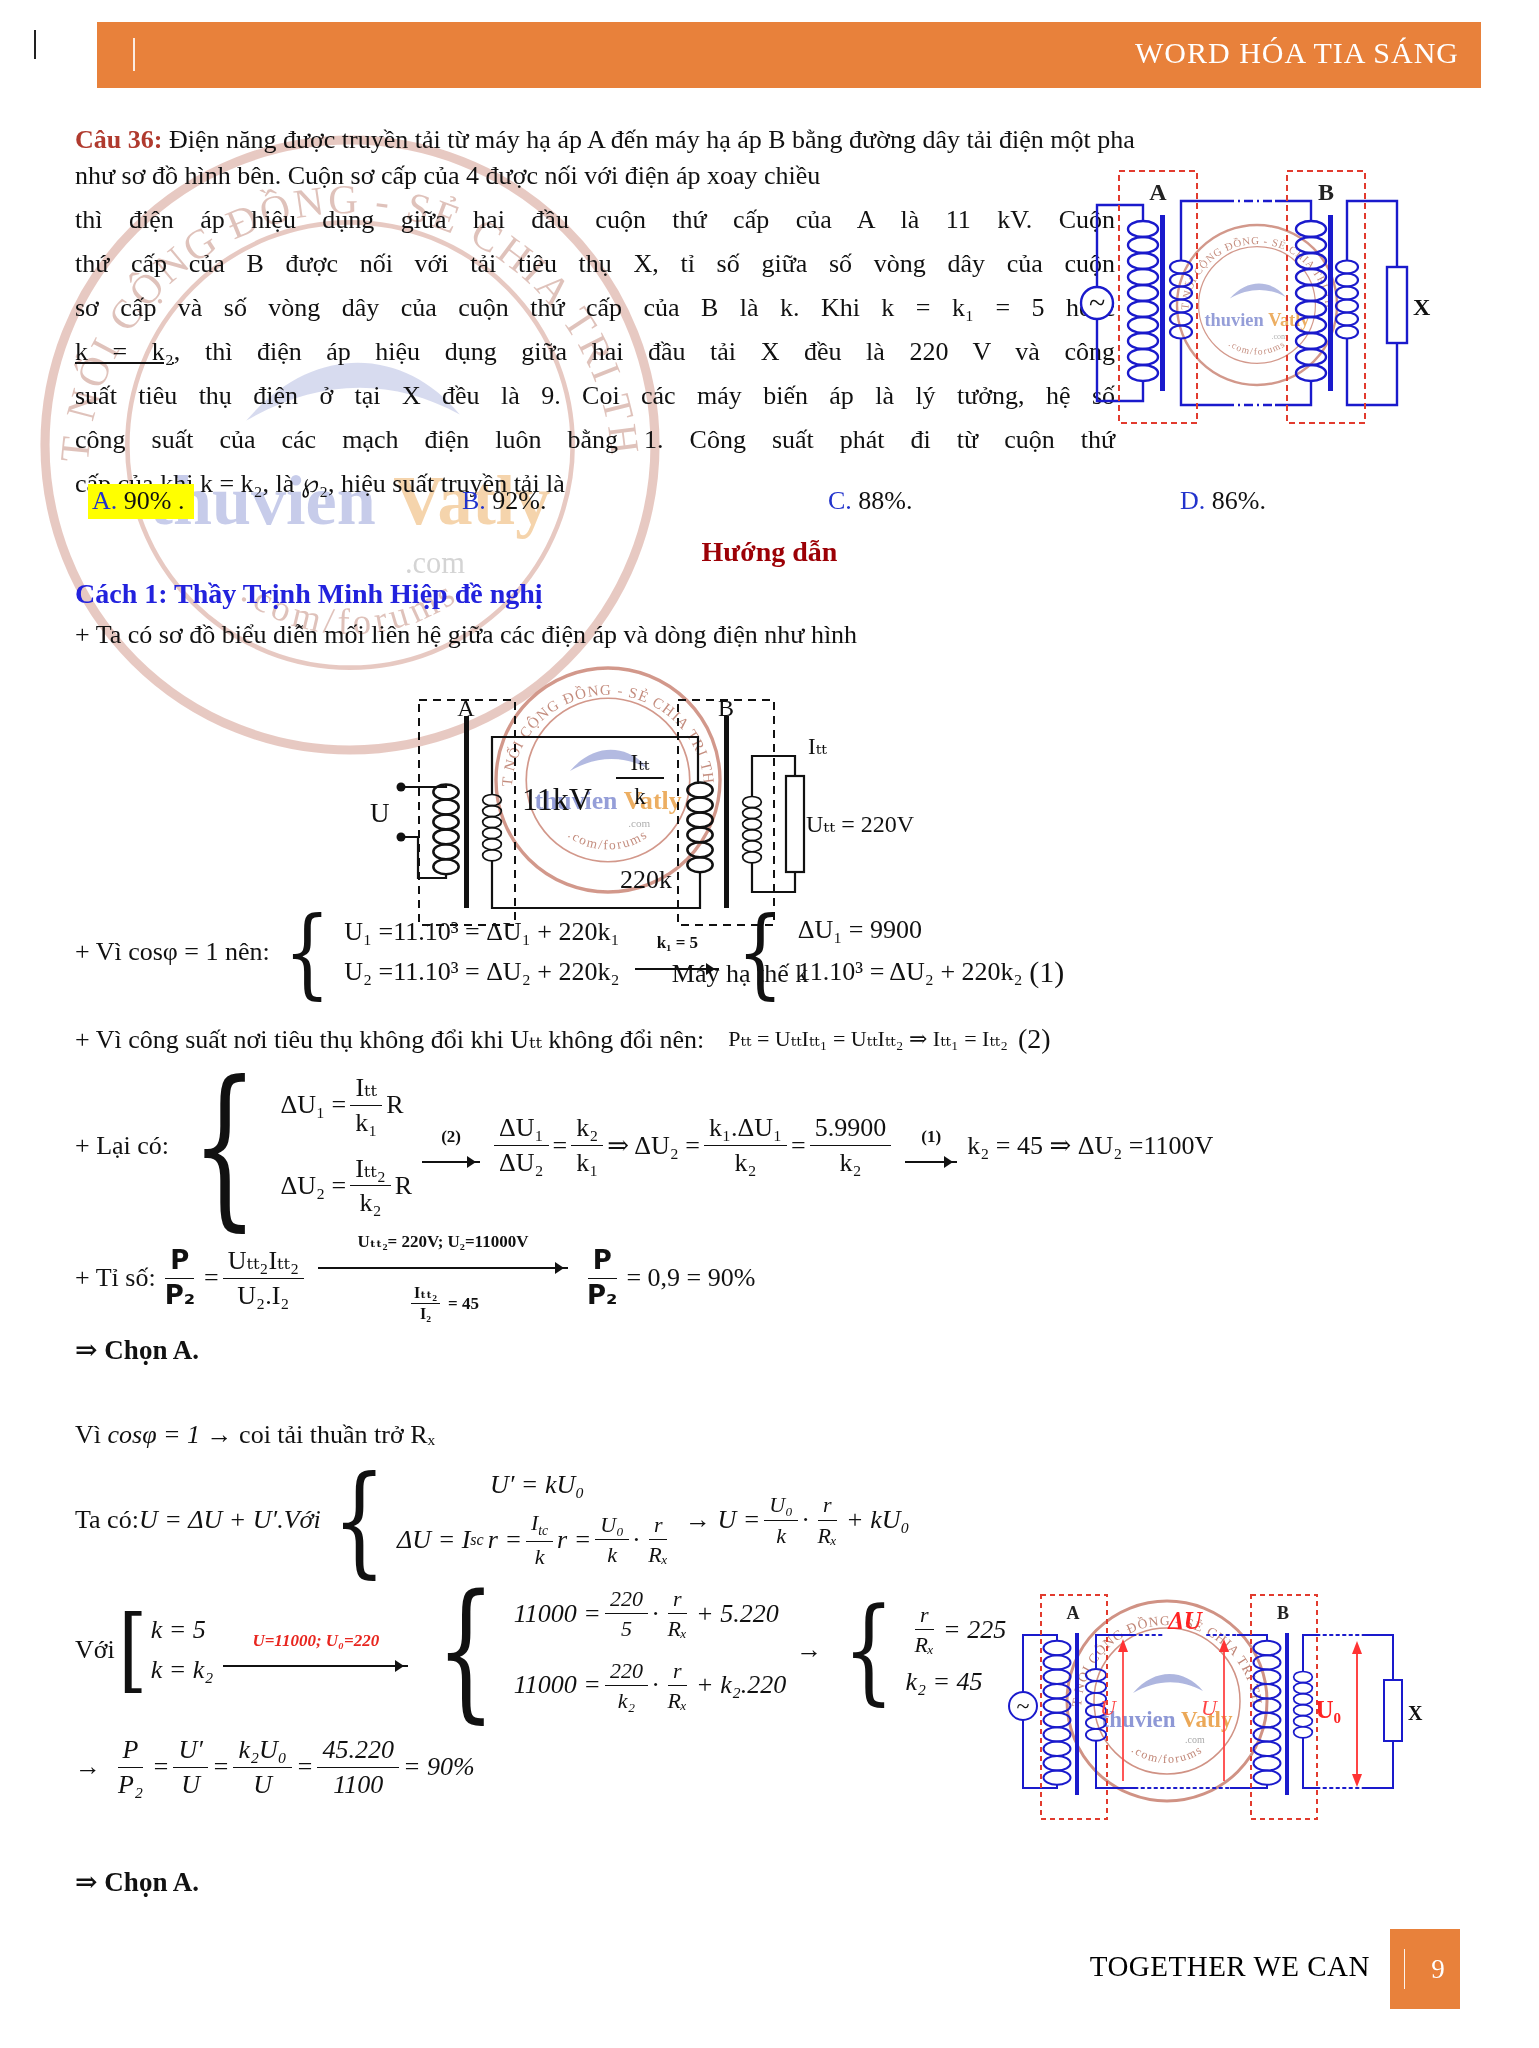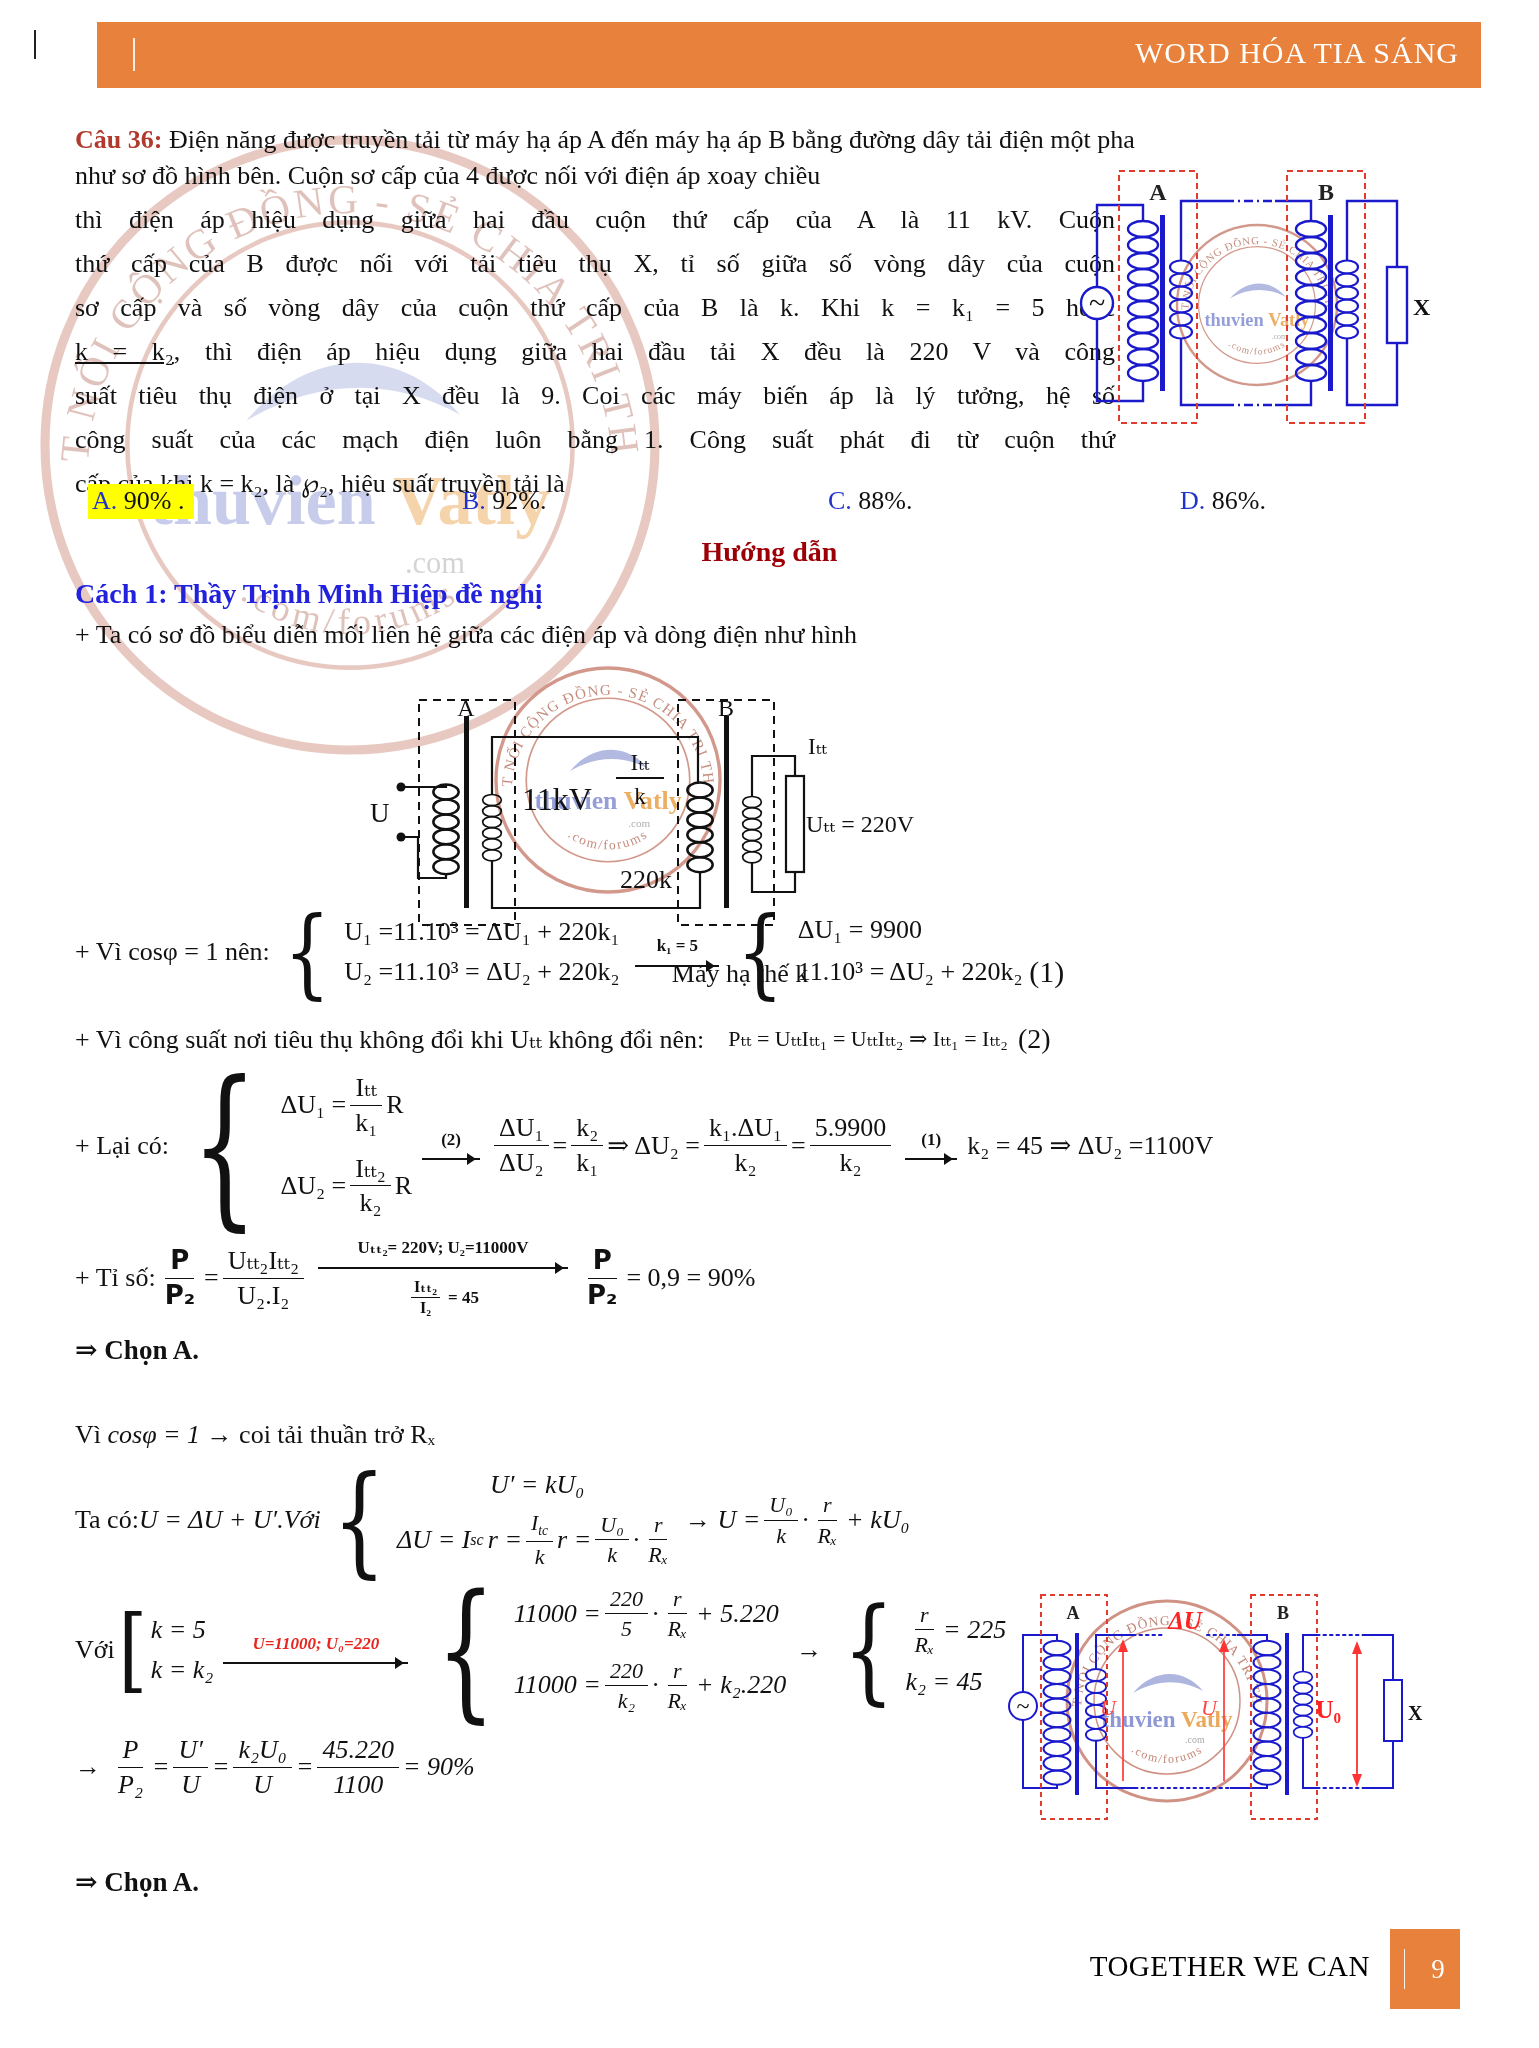--- a/index.html
+++ b/index.html
@@ -37,21 +37,21 @@
   .gap>*{margin-right:6px}
   .fr{display:inline-flex;flex-direction:column;align-items:center;margin:0 4px;line-height:1.15}
   .fr .nu{padding:0 5px 2px;border-bottom:1.7px solid #111}
   .fr .de{padding:2px 5px 0}
   .fr.xs{font-size:16px;line-height:1.05}
   .fr.xs .nu{border-bottom-width:1.2px;padding:0 3px 1px}
   .sys{display:inline-flex;flex-direction:column;justify-content:center}
   .sys.g10{gap:10px}.sys.g16{gap:16px}
   .sysrow{display:flex;align-items:center}
   .brace{line-height:1;display:inline-block;font-weight:400;font-family:"DejaVu Serif",serif;color:#111}
-  .arr{display:inline-flex;flex-direction:column;align-items:center;margin:0 10px;gap:10px}
+  .arr{display:inline-flex;flex-direction:column;align-items:center;margin:0 10px;gap:16px}
   .arr .albl{font-size:17px;font-weight:bold;line-height:1.05}
   .arr .ashaft{position:relative;height:2px;background:#111}
   .arr .ashaft::after{content:"";position:absolute;right:-2px;top:-5px;width:0;height:0;
        border:6px solid transparent;border-left:9px solid #111}
   .arr .blbl{font-size:17px;font-weight:bold;line-height:1.05;display:flex;align-items:center;gap:4px}
   .red{color:#e8261f}
   .it{font-style:italic}
   .bp{font-family:"DejaVu Sans",sans-serif;font-weight:bold}
   sub.sb{font-size:.62em}
 </style>

